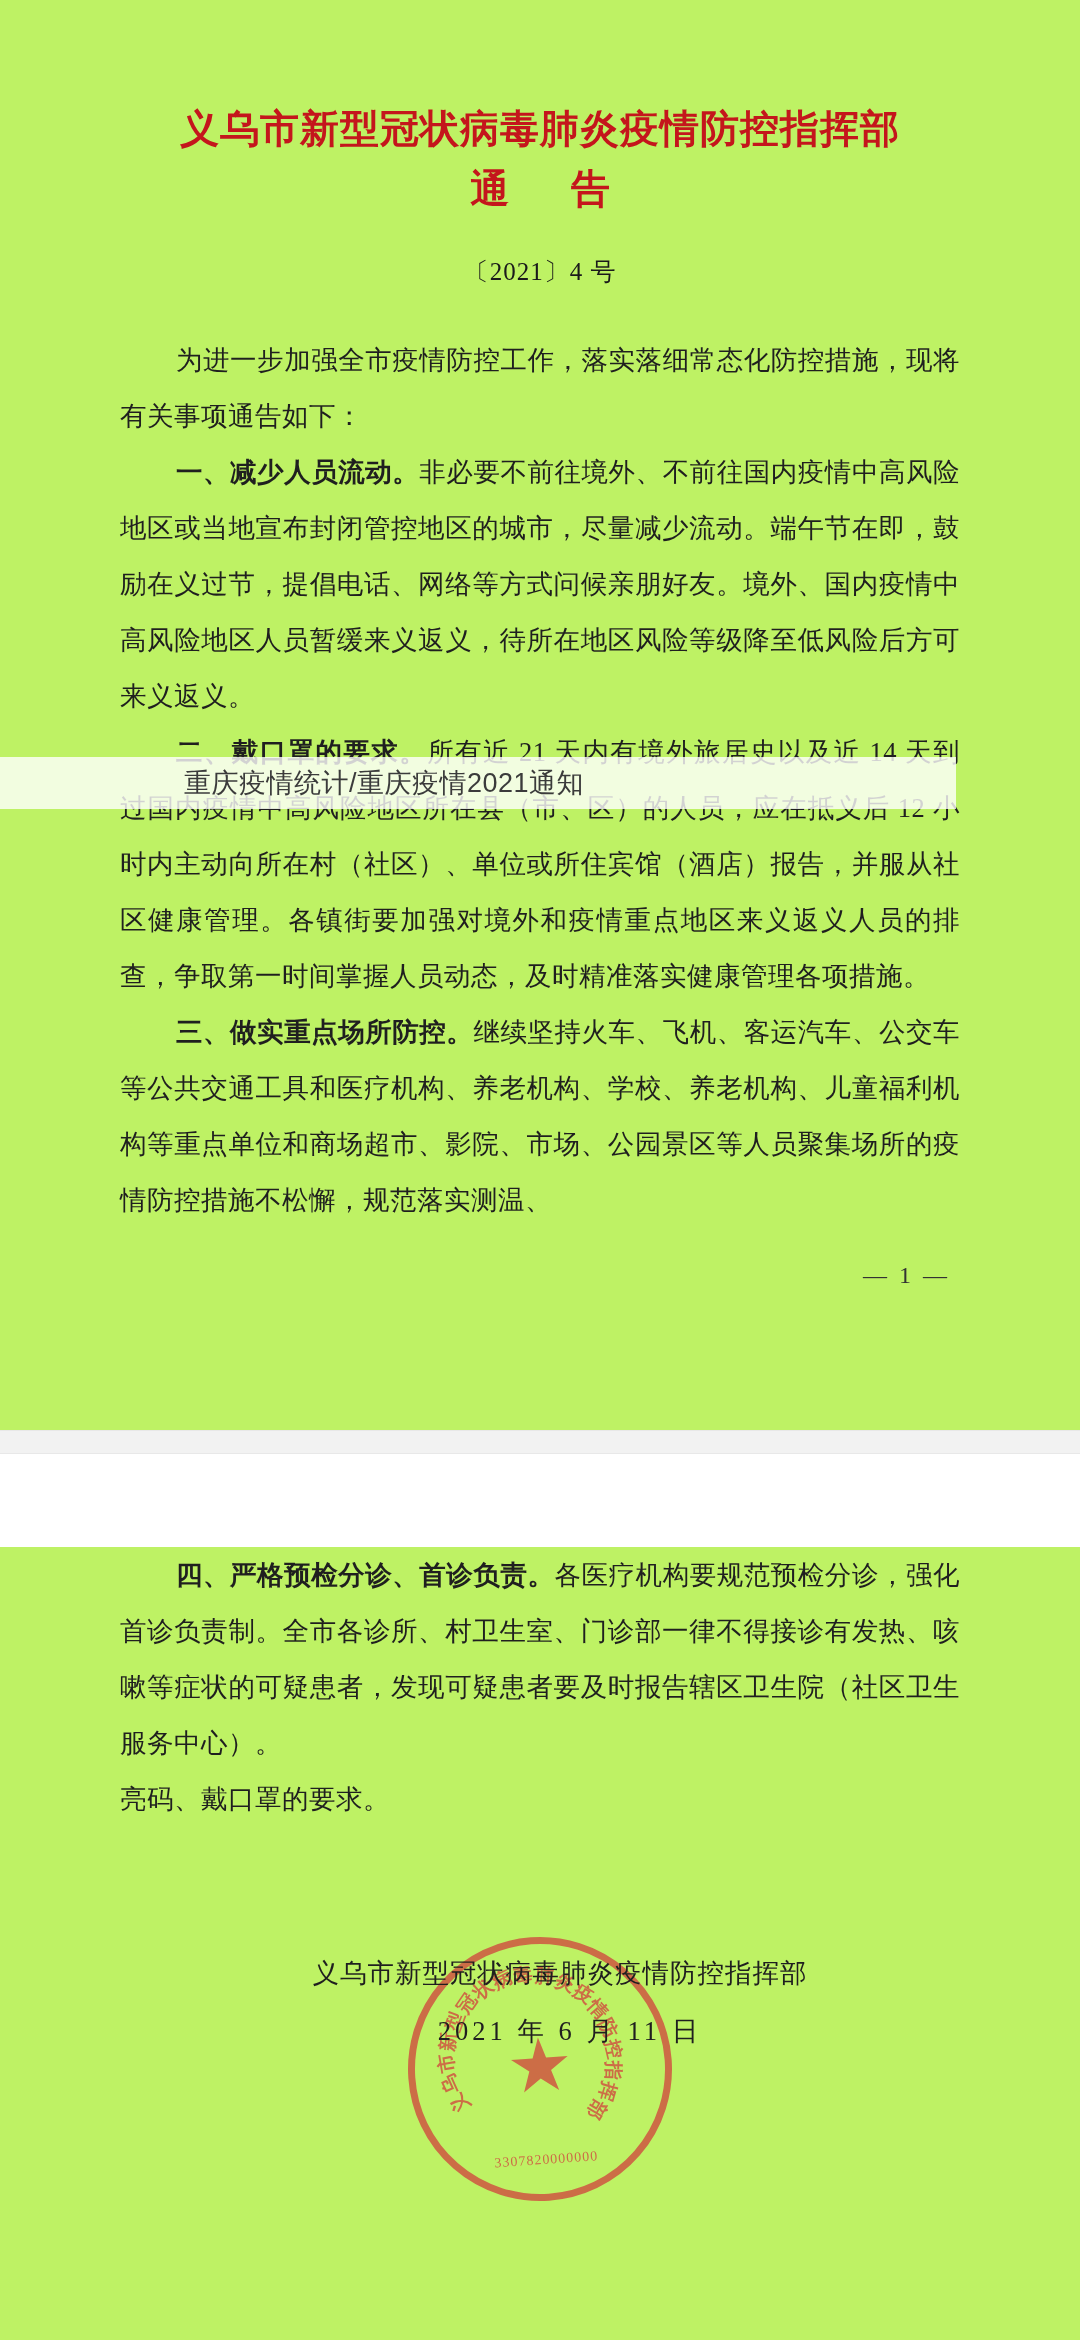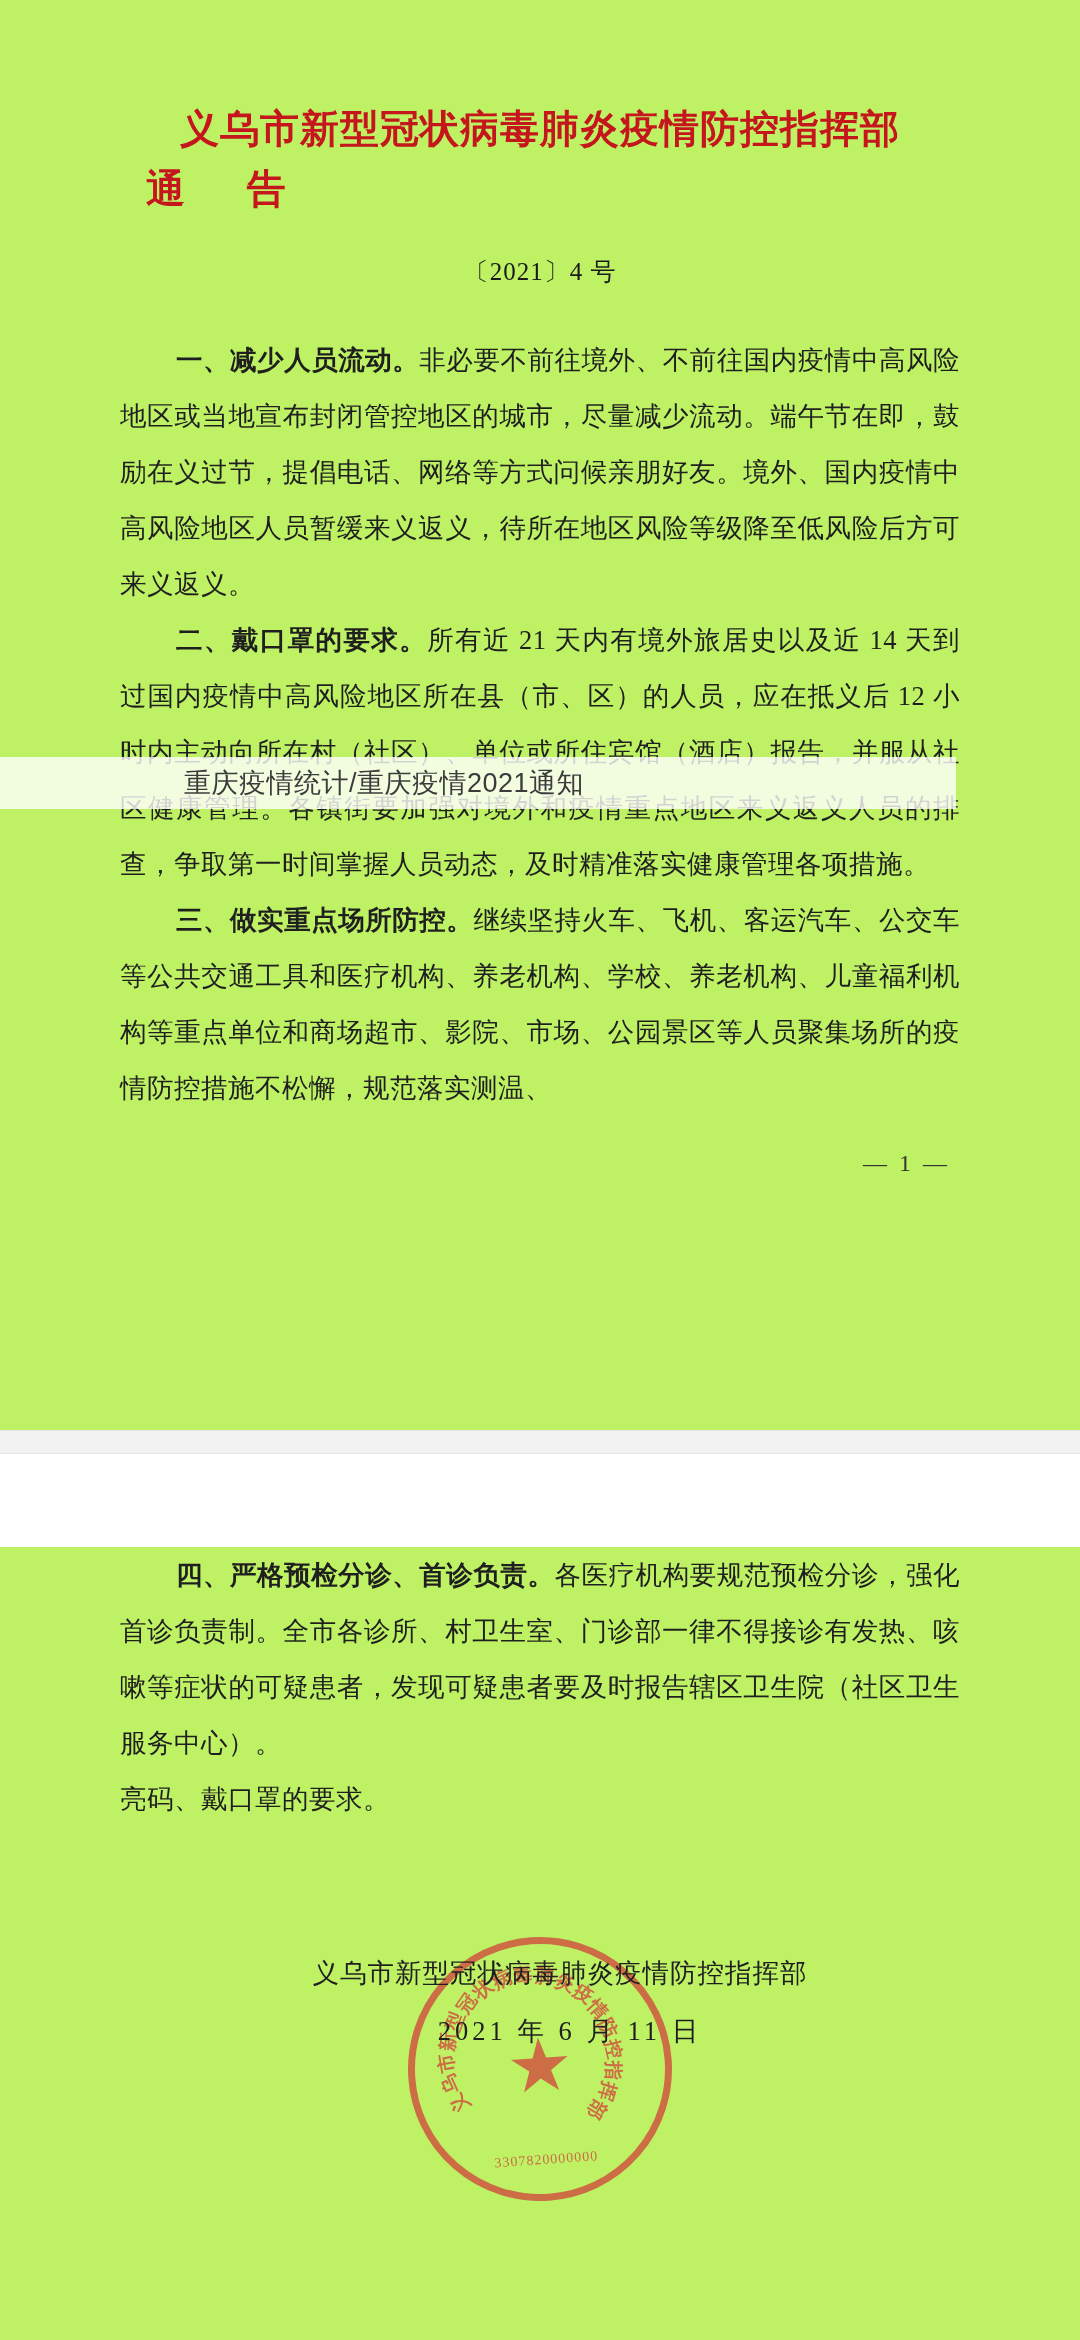--- a/index.html
+++ b/index.html
@@ -51,21 +51,21 @@
     text-align: center;
     color: #c4161c;
     font-weight: bold;
     font-size: 39px;
     letter-spacing: 1px;
     line-height: 58px;
     font-family: "Liberation Serif", serif;
     white-space: nowrap;
   }
   .doc-title-2 {
-    text-align: left;
+    text-align: center;
     color: #c4161c;
     font-weight: bold;
     font-size: 39px;
     letter-spacing: 26px;
     line-height: 62px;
     padding-left: 26px;
   }
   .doc-number {
     text-align: center;
     color: #1a1a1a;
@@ -190,20 +190,21 @@
 
 <div class="page">
 
   <div class="doc-page doc-page-1">
 
     <div class="doc-title">义乌市新型冠状病毒肺炎疫情防控指挥部</div>
     <div class="doc-title-2">通 告</div>
     <div class="doc-number">〔2021〕4 号</div>
 
     <div class="body-text">
+      <p class="para">为进一步加强全市疫情防控工作，落实落细常态化防控措施，现将有关事项通告如下：</p>
       <p class="para"><span class="strong-run">一、减少人员流动。</span>非必要不前往境外、不前往国内疫情中高风险地区或当地宣布封闭管控地区的城市，尽量减少流动。端午节在即，鼓励在义过节，提倡电话、网络等方式问候亲朋好友。境外、国内疫情中高风险地区人员暂缓来义返义，待所在地区风险等级降至低风险后方可来义返义。</p>
       <p class="para"><span class="strong-run">二、戴口罩的要求。</span>所有近 21 天内有境外旅居史以及近 14 天到过国内疫情中高风险地区所在县（市、区）的人员，应在抵义后 12 小时内主动向所在村（社区）、单位或所住宾馆（酒店）报告，并服从社区健康管理。各镇街要加强对境外和疫情重点地区来义返义人员的排查，争取第一时间掌握人员动态，及时精准落实健康管理各项措施。</p>
       <p class="para"><span class="strong-run">三、做实重点场所防控。</span>继续坚持火车、飞机、客运汽车、公交车等公共交通工具和医疗机构、养老机构、学校、养老机构、儿童福利机构等重点单位和商场超市、影院、市场、公园景区等人员聚集场所的疫情防控措施不松懈，规范落实测温、</p>
     </div>
 
     <div class="page-num">— 1 —</div>
 
     <div class="watermark-bar">
       <div class="watermark-text">重庆疫情统计/重庆疫情2021通知</div>
     </div>

